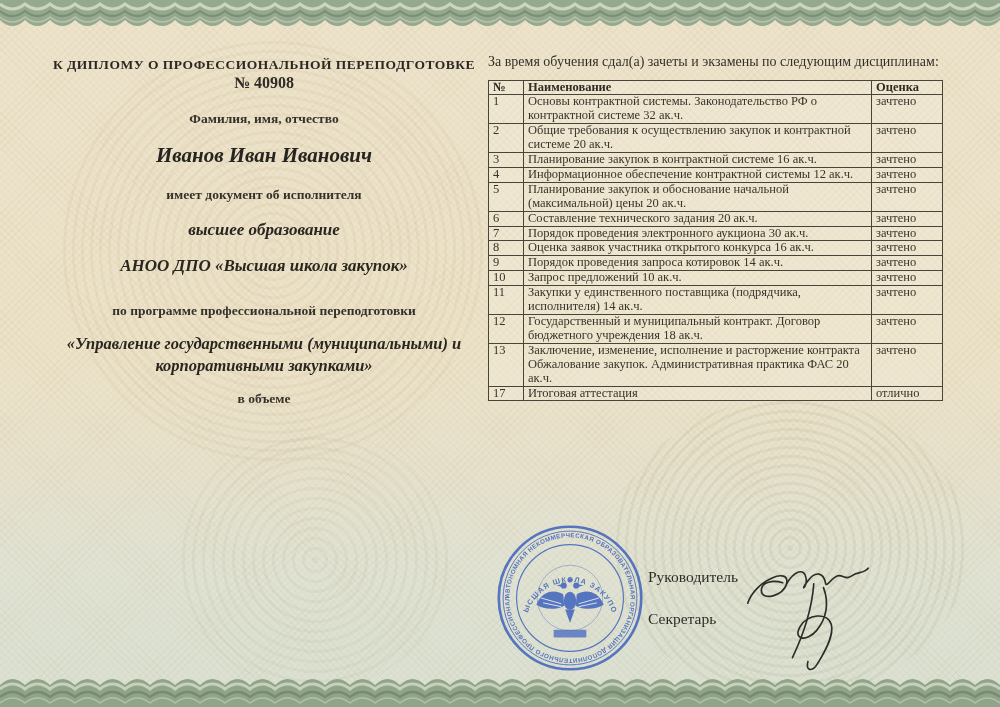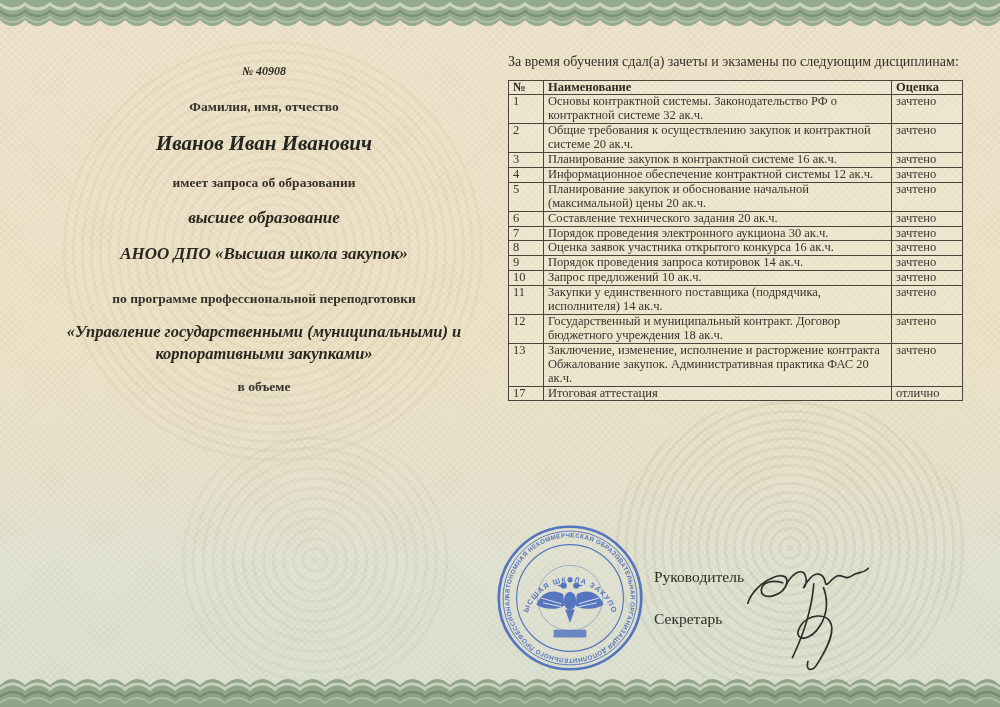--- a/index.html
+++ b/index.html
@@ -21,41 +21,41 @@
        background:repeating-radial-gradient(circle, rgba(148,160,118,.13) 0 3px, rgba(0,0,0,0) 3px 9px);}
   .wm3{left:180px;top:430px;width:270px;height:260px;
        background:repeating-radial-gradient(circle, rgba(150,162,126,.09) 0 3px, rgba(0,0,0,0) 3px 10px);}
   .band{position:absolute;left:0;width:1000px;pointer-events:none;}
   .band-top{top:0;height:32px;}
   .band-bottom{bottom:0;height:34px;}
 
   .doc-left{position:absolute;left:38px;top:52px;width:452px;text-align:center;z-index:3;}
   .doc-left>*{margin:0 auto;}
   .hdr{margin-top:4px;font-weight:bold;font-size:13.5px;line-height:17px;letter-spacing:.5px;color:#2b2822;}
-  .num{margin-top:10px;font-weight:bold;font-style:italic;font-size:12px;line-height:18px;}
+  .num{margin-top:1px;font-weight:bold;font-size:16px;line-height:18px;}
   .lbl{font-size:13.5px;line-height:16px;color:#35312a;font-weight:bold;}
   .m19{margin-top:19px;}.m16{margin-top:16px;}.m13{margin-top:13px;}.m14{margin-top:14px;}
   .m15{margin-top:15px;}.m27{margin-top:27px;}
   .fio{margin-top:16px;font-weight:bold;font-style:italic;font-size:21px;line-height:25px;color:#262420;}
   .bi{font-weight:bold;font-style:italic;color:#29261f;}
   .md{font-size:17px;line-height:21px;}
   .prog{font-size:16.5px;line-height:22px;width:430px;}
   .vol{font-size:15px;line-height:19px;}
 
-  .doc-right{position:absolute;left:508px;top:53px;width:455px;z-index:3;}
+  .doc-right{position:absolute;left:488px;top:53px;width:455px;z-index:3;}
   .intro{margin:0;font-size:14px;line-height:17.5px;text-align:justify;color:#33302a;}
   table.grades{margin-top:9px;width:100%;border-collapse:collapse;border:1.5px solid #48443a;
     font-size:12.5px;color:#38342c;background:rgba(255,253,246,.15);}
   table.grades th,table.grades td{border:1px solid #48443a;padding:0 4px;line-height:13.9px;
     vertical-align:top;text-align:left;}
   table.grades th{font-weight:bold;color:#2e2b24;}
   .c-num{width:26px;}.c-grade{width:62px;}
 
   .seal{position:absolute;left:493px;top:521px;width:154px;height:154px;z-index:4;opacity:.92;}
-  .sig-label{position:absolute;font-size:15.5px;color:#2f2c26;z-index:4;margin-left:6px;}
+  .sig-label{position:absolute;font-size:15.5px;color:#2f2c26;z-index:4;}
   .sig-head{left:648px;top:568px;}
   .sig-sec{left:648px;top:610px;}
   .signature{position:absolute;left:722px;top:541px;width:170px;height:136px;z-index:5;}
 </style>
 </head>
 <body>
 
 <div class="page">
 
   <div class="wm wm1"></div>
@@ -85,25 +85,26 @@
     <path id="band-bot-shape" d="M0 34 V12 q12.5 -12 25 0 q12.5 -12 25 0 q12.5 -12 25 0 q12.5 -12 25 0 q12.5 -12 25 0 q12.5 -12 25 0 q12.5 -12 25 0 q12.5 -12 25 0 q12.5 -12 25 0 q12.5 -12 25 0 q12.5 -12 25 0 q12.5 -12 25 0 q12.5 -12 25 0 q12.5 -12 25 0 q12.5 -12 25 0 q12.5 -12 25 0 q12.5 -12 25 0 q12.5 -12 25 0 q12.5 -12 25 0 q12.5 -12 25 0 q12.5 -12 25 0 q12.5 -12 25 0 q12.5 -12 25 0 q12.5 -12 25 0 q12.5 -12 25 0 q12.5 -12 25 0 q12.5 -12 25 0 q12.5 -12 25 0 q12.5 -12 25 0 q12.5 -12 25 0 q12.5 -12 25 0 q12.5 -12 25 0 q12.5 -12 25 0 q12.5 -12 25 0 q12.5 -12 25 0 q12.5 -12 25 0 q12.5 -12 25 0 q12.5 -12 25 0 q12.5 -12 25 0 q12.5 -12 25 0 V34 Z" fill="#8fa489"></path>
     <g clip-path="url(#clipBot)" fill="none">
       <path id="band-bot-s1" d="M0 16 q12.5 -10 25 0 q12.5 -10 25 0 q12.5 -10 25 0 q12.5 -10 25 0 q12.5 -10 25 0 q12.5 -10 25 0 q12.5 -10 25 0 q12.5 -10 25 0 q12.5 -10 25 0 q12.5 -10 25 0 q12.5 -10 25 0 q12.5 -10 25 0 q12.5 -10 25 0 q12.5 -10 25 0 q12.5 -10 25 0 q12.5 -10 25 0 q12.5 -10 25 0 q12.5 -10 25 0 q12.5 -10 25 0 q12.5 -10 25 0 q12.5 -10 25 0 q12.5 -10 25 0 q12.5 -10 25 0 q12.5 -10 25 0 q12.5 -10 25 0 q12.5 -10 25 0 q12.5 -10 25 0 q12.5 -10 25 0 q12.5 -10 25 0 q12.5 -10 25 0 q12.5 -10 25 0 q12.5 -10 25 0 q12.5 -10 25 0 q12.5 -10 25 0 q12.5 -10 25 0 q12.5 -10 25 0 q12.5 -10 25 0 q12.5 -10 25 0 q12.5 -10 25 0 q12.5 -10 25 0 " stroke="#c6d0ba" stroke-width="3"></path>
       <path id="band-bot-s2" d="M0 24 q12.5 -10 25 0 q12.5 -10 25 0 q12.5 -10 25 0 q12.5 -10 25 0 q12.5 -10 25 0 q12.5 -10 25 0 q12.5 -10 25 0 q12.5 -10 25 0 q12.5 -10 25 0 q12.5 -10 25 0 q12.5 -10 25 0 q12.5 -10 25 0 q12.5 -10 25 0 q12.5 -10 25 0 q12.5 -10 25 0 q12.5 -10 25 0 q12.5 -10 25 0 q12.5 -10 25 0 q12.5 -10 25 0 q12.5 -10 25 0 q12.5 -10 25 0 q12.5 -10 25 0 q12.5 -10 25 0 q12.5 -10 25 0 q12.5 -10 25 0 q12.5 -10 25 0 q12.5 -10 25 0 q12.5 -10 25 0 q12.5 -10 25 0 q12.5 -10 25 0 q12.5 -10 25 0 q12.5 -10 25 0 q12.5 -10 25 0 q12.5 -10 25 0 q12.5 -10 25 0 q12.5 -10 25 0 q12.5 -10 25 0 q12.5 -10 25 0 q12.5 -10 25 0 q12.5 -10 25 0 " stroke="#768b72" stroke-width="2.2"></path>
       <path id="band-bot-s3" d="M0 30 q12.5 -10 25 0 q12.5 -10 25 0 q12.5 -10 25 0 q12.5 -10 25 0 q12.5 -10 25 0 q12.5 -10 25 0 q12.5 -10 25 0 q12.5 -10 25 0 q12.5 -10 25 0 q12.5 -10 25 0 q12.5 -10 25 0 q12.5 -10 25 0 q12.5 -10 25 0 q12.5 -10 25 0 q12.5 -10 25 0 q12.5 -10 25 0 q12.5 -10 25 0 q12.5 -10 25 0 q12.5 -10 25 0 q12.5 -10 25 0 q12.5 -10 25 0 q12.5 -10 25 0 q12.5 -10 25 0 q12.5 -10 25 0 q12.5 -10 25 0 q12.5 -10 25 0 q12.5 -10 25 0 q12.5 -10 25 0 q12.5 -10 25 0 q12.5 -10 25 0 q12.5 -10 25 0 q12.5 -10 25 0 q12.5 -10 25 0 q12.5 -10 25 0 q12.5 -10 25 0 q12.5 -10 25 0 q12.5 -10 25 0 q12.5 -10 25 0 q12.5 -10 25 0 q12.5 -10 25 0 " stroke="#b4c1a6" stroke-width="1.6"></path>
     </g>
   </svg>
 
   <div class="doc-left">
     <div class="hdr">
+      <div>К ДИПЛОМУ О ПРОФЕССИОНАЛЬНОЙ ПЕРЕПОДГОТОВКЕ</div>
     </div>
     <div class="num">№ 40908</div>
     <div class="lbl m19">Фамилия, имя, отчество</div>
     <div class="fio">Иванов Иван Иванович</div>
-    <div class="lbl m19">имеет запроса об образовании</div>
+    <div class="lbl m19">имеет документ об исполнителя</div>
     <div class="bi md m16">высшее образование</div>
     <div class="bi md m15">АНОО ДПО «Высшая школа закупок»</div>
     <div class="lbl m27">по программе профессиональной переподготовки</div>
     <div class="bi prog m14">«Управление государственными (муниципальными) и корпоративными закупками»</div>
     <div class="lbl m14">в объеме</div>
   </div>
 
   <div class="doc-right">
     <p class="intro">За время обучения сдал(а) зачеты и экзамены по следующим дисциплинам:</p>
     <table class="grades">

